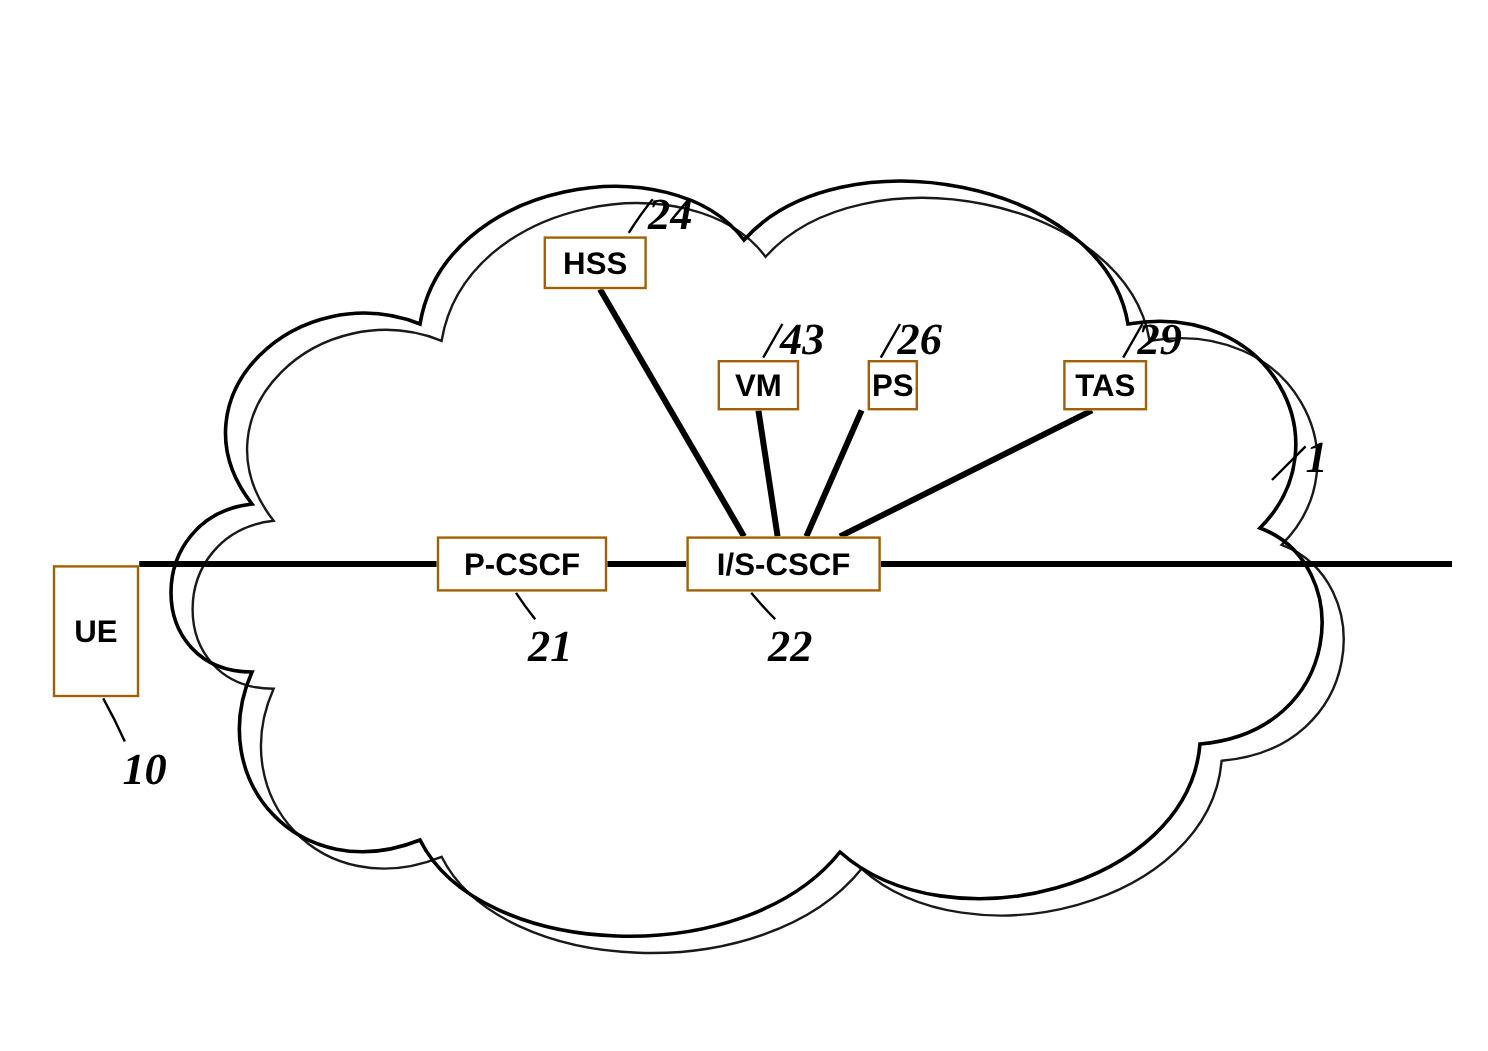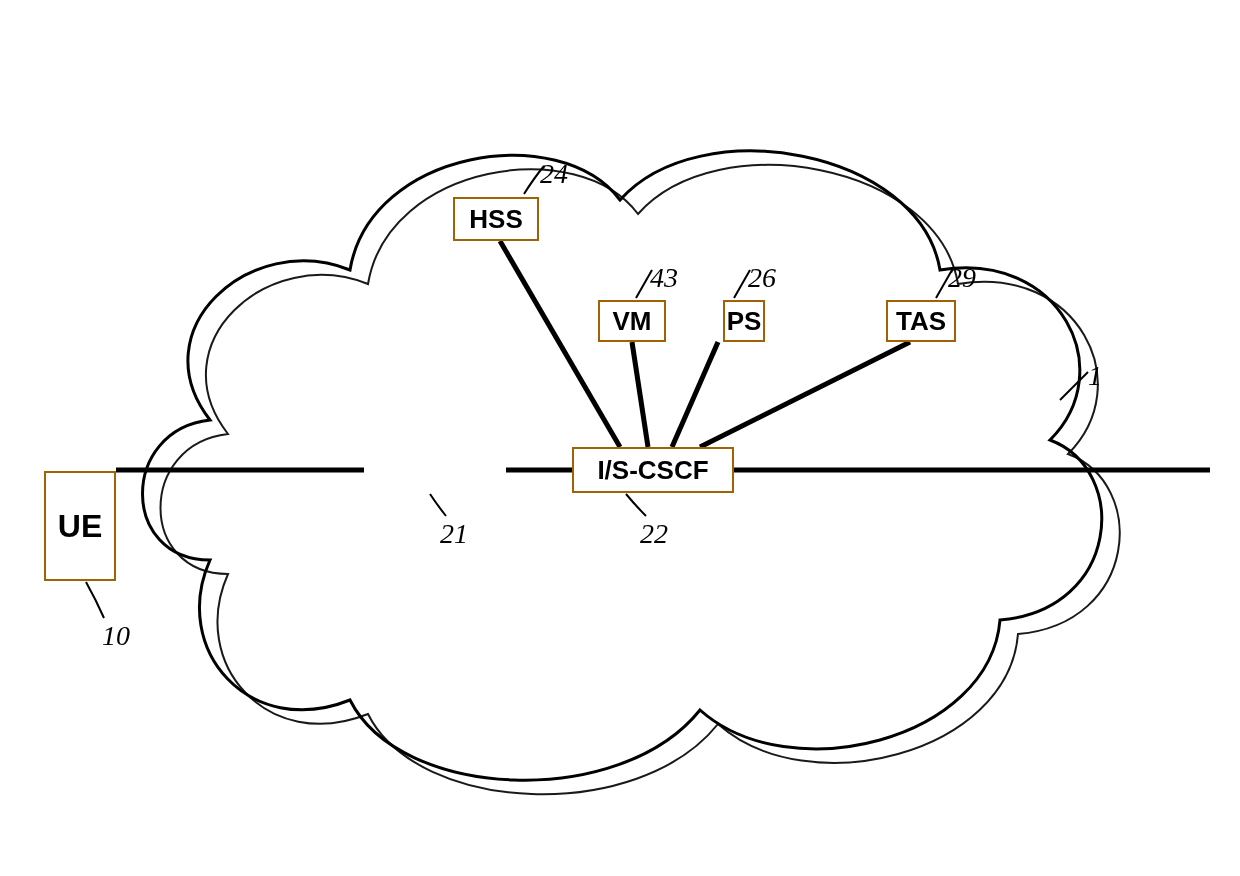--- a/index.html
+++ b/index.html
@@ -25,22 +25,23 @@
       font-weight: 700;
     }
     .label {
       font-weight: 700;
       color: #000;
     }
     .ref {
       position: absolute;
       font-style: italic;
       font-family: "Times New Roman", Times, serif;
-      font-size: 28px;
+      font-size: 37px;
       color: #000;
+      font-weight: bold;
     }
     
   </style>
 </head>
 <body>
 <div class="stage">
 
 <svg width="1240" height="876" viewBox="0 0 1240 876">
 
   <g fill="none" stroke="#000" stroke-width="2" transform="translate(18,14)">
@@ -87,23 +88,26 @@
     <path d="M 626 494 Q 636 506 646 516"></path>
     <path d="M 524 194 Q 534 178 544 166"></path>
     <path d="M 636 298 Q 644 284 652 270"></path>
     <path d="M 734 298 Q 742 284 750 270"></path>
     <path d="M 936 298 Q 944 284 952 270"></path>
     <path d="M 1060 400 Q 1074 386 1088 372"></path>
   </g>
 </svg>
 
 <div class="node" style="left:44px; top:471px; width:72px; height:110px;">
-  <span class="label" style="font-size:32px;">UE</span>
+  <span class="label" style="font-size:26px;">UE</span>
 </div>
 
+<div class="node" style="left:364px; top:447px; width:142px; height:46px;">
+  <span class="label" style="font-size:26px;">P-CSCF</span>
+</div>
 
 <div class="node" style="left:572px; top:447px; width:162px; height:46px;">
   <span class="label" style="font-size:26px;">I/S-CSCF</span>
 </div>
 
 <div class="node" style="left:453px; top:197px; width:86px; height:44px;">
   <span class="label" style="font-size:26px;">HSS</span>
 </div>
 
 <div class="node" style="left:598px; top:300px; width:68px; height:42px;">

